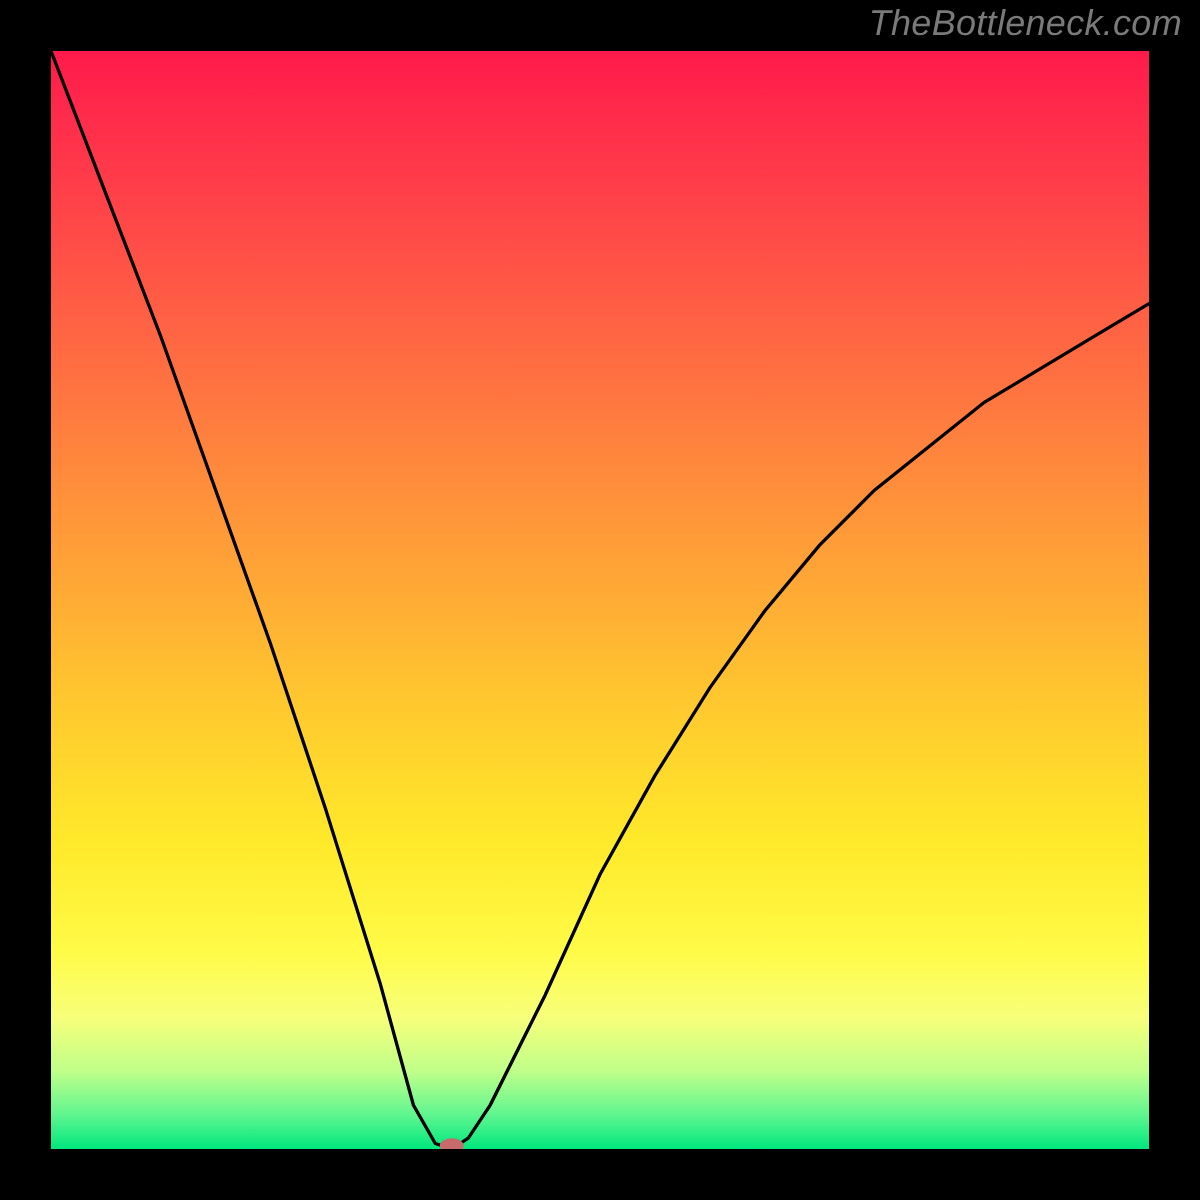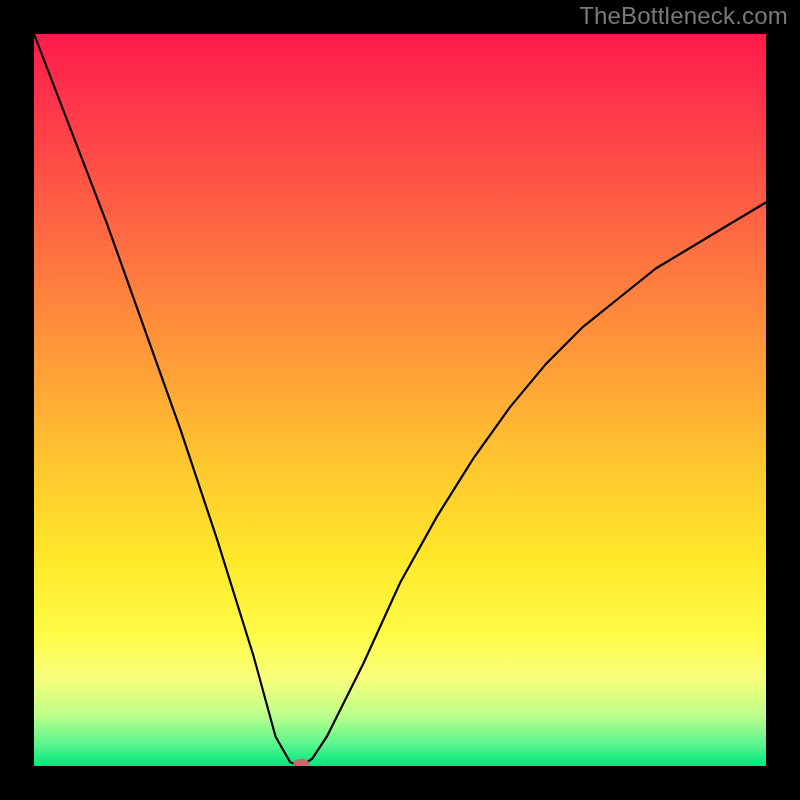--- a/index.html
+++ b/index.html
@@ -20,20 +20,21 @@
     background: #000;
   }
   .watermark {
     position: absolute;
     top: 2px;
     right: 12px;
     font-size: 24px;
     font-weight: 500;
     color: #7a7a7a;
     letter-spacing: 0.2px;
+    font-style: italic;
   }
   .plot {
     position: absolute;
     left: 34px;
     top: 34px;
     width: 732px;
     height: 732px;
   }
   .gradient {
     position: absolute;

